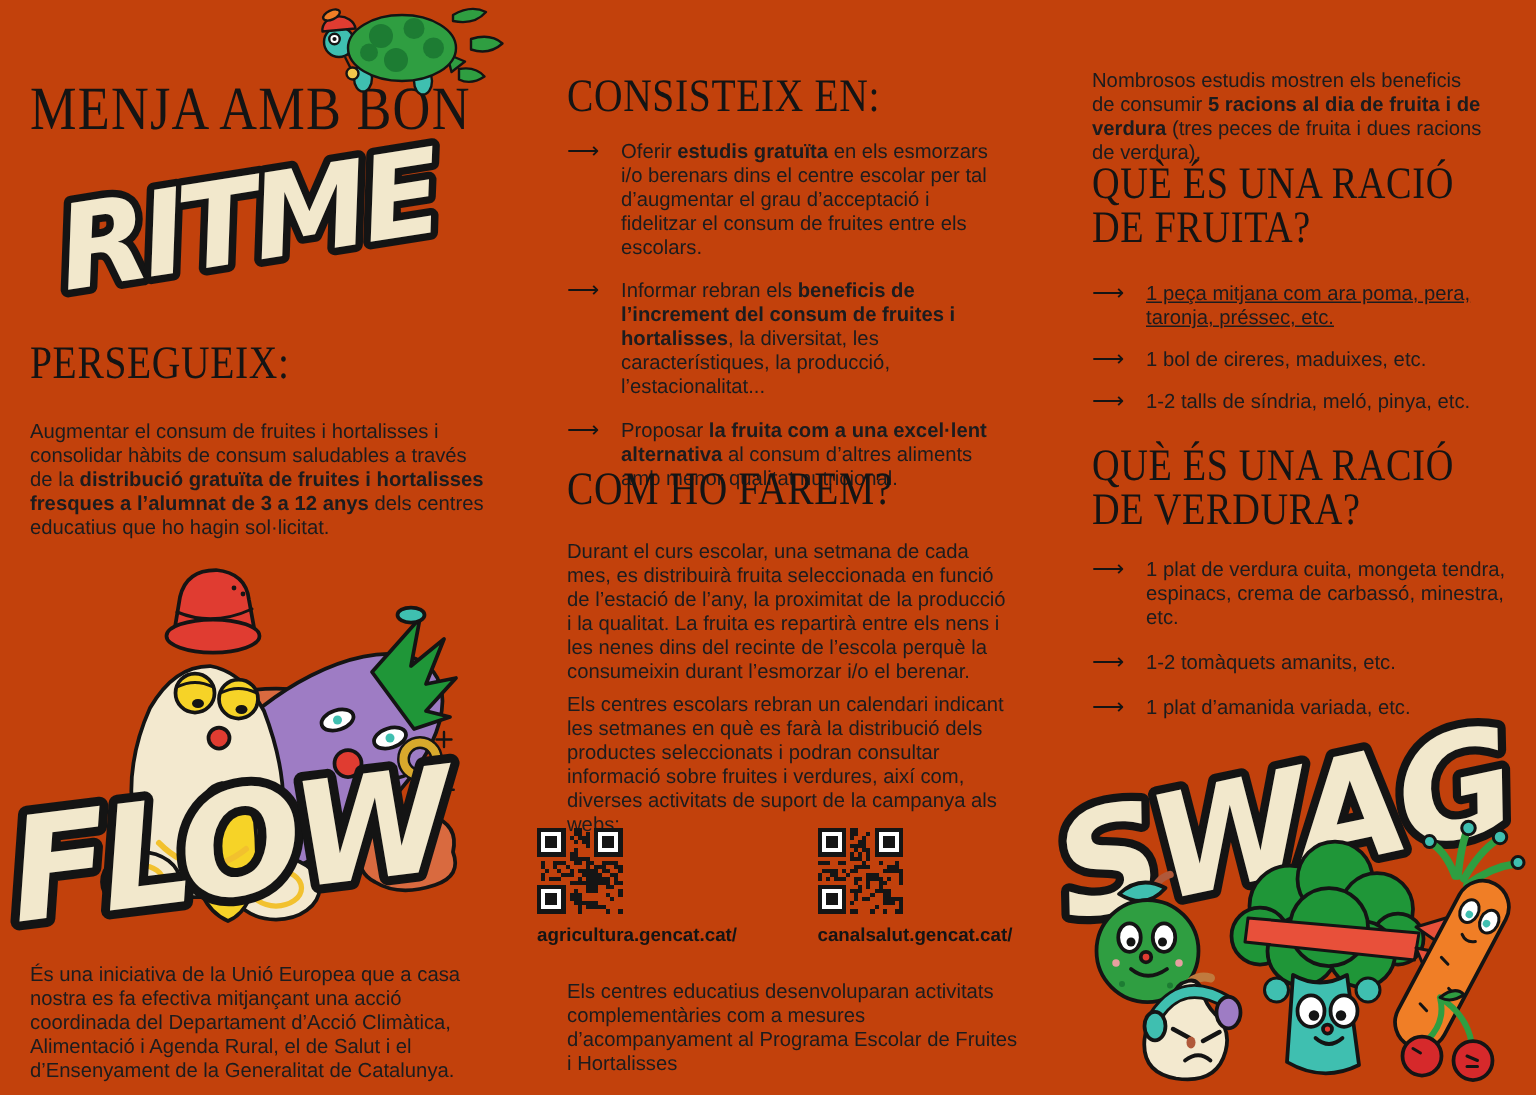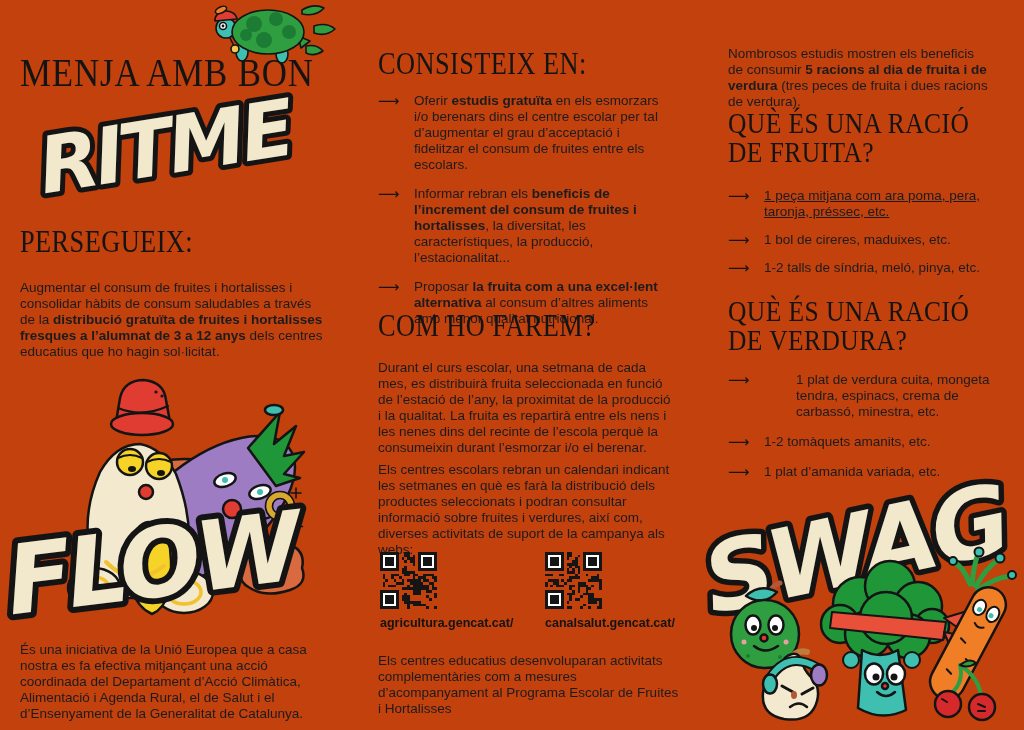--- a/index.html
+++ b/index.html
@@ -137,21 +137,21 @@
       <span class="arrow">⟶</span>
       <p class="itx body-text"><span>Proposar </span><span class="b">la fruita com a una excel·lent alternativa</span><span> al consum d’altres aliments amb menor qualitat nutricional.</span></p>
     </div>
   </div>
 
   <div class="abs h-serif h-md" style="left:378px;top:310px;">COM HO FAREM?</div>
 
   <p class="abs body-text" style="left:378px;top:360px;width:296px;">Durant el curs escolar, una setmana de cada mes, es distribuirà fruita seleccionada en funció de l’estació de l’any, la proximitat de la producció i la qualitat. La fruita es repartirà entre els nens i les nenes dins del recinte de l’escola perquè la consumeixin durant l’esmorzar i/o el berenar.</p>
   <p class="abs body-text" style="left:378px;top:462px;width:302px;">Els centres escolars rebran un calendari indicant les setmanes en què es farà la distribució dels productes seleccionats i podran consultar informació sobre fruites i verdures, així com, diverses activitats de suport de la campanya als webs:</p>
 
-  <div class="abs" style="left:380px;top:552px;">
+  <div class="abs" style="left:358px;top:552px;">
     <svg width="57" height="57" viewBox="0 0 21 21" shape-rendering="crispEdges">
         <rect x="9" y="0" width="1" height="1" fill="#151515"></rect>
         <rect x="10" y="0" width="1" height="1" fill="#151515"></rect>
         <rect x="9" y="1" width="1" height="1" fill="#151515"></rect>
         <rect x="10" y="1" width="1" height="1" fill="#151515"></rect>
         <rect x="12" y="1" width="1" height="1" fill="#151515"></rect>
         <rect x="8" y="2" width="1" height="1" fill="#151515"></rect>
         <rect x="10" y="2" width="1" height="1" fill="#151515"></rect>
         <rect x="11" y="2" width="1" height="1" fill="#151515"></rect>
         <rect x="12" y="2" width="1" height="1" fill="#151515"></rect>
@@ -431,21 +431,21 @@
   </div>
 
   <div class="abs" style="left:728px;top:296px;">
     <div class="h-serif h-sm">QUÈ ÉS UNA RACIÓ</div>
     <div class="h-serif h-sm">DE VERDURA?</div>
   </div>
 
   <div class="abs" style="left:728px;top:372px;width:290px;">
     <div class="li mb14">
       <span class="arrow">⟶</span>
-      <p class="itx body-text" style="max-width:248px;margin-left:32px;">1 plat de verdura cuita, mongeta tendra, espinacs, crema de carbassó, minestra, etc.</p>
+      <p class="itx body-text" style="max-width:248px;">1 plat de verdura cuita, mongeta tendra, espinacs, crema de carbassó, minestra, etc.</p>
     </div>
     <div class="li mb14">
       <span class="arrow">⟶</span>
       <p class="itx body-text">1-2 tomàquets amanits, etc.</p>
     </div>
     <div class="li">
       <span class="arrow">⟶</span>
       <p class="itx body-text">1 plat d’amanida variada, etc.</p>
     </div>
   </div>

